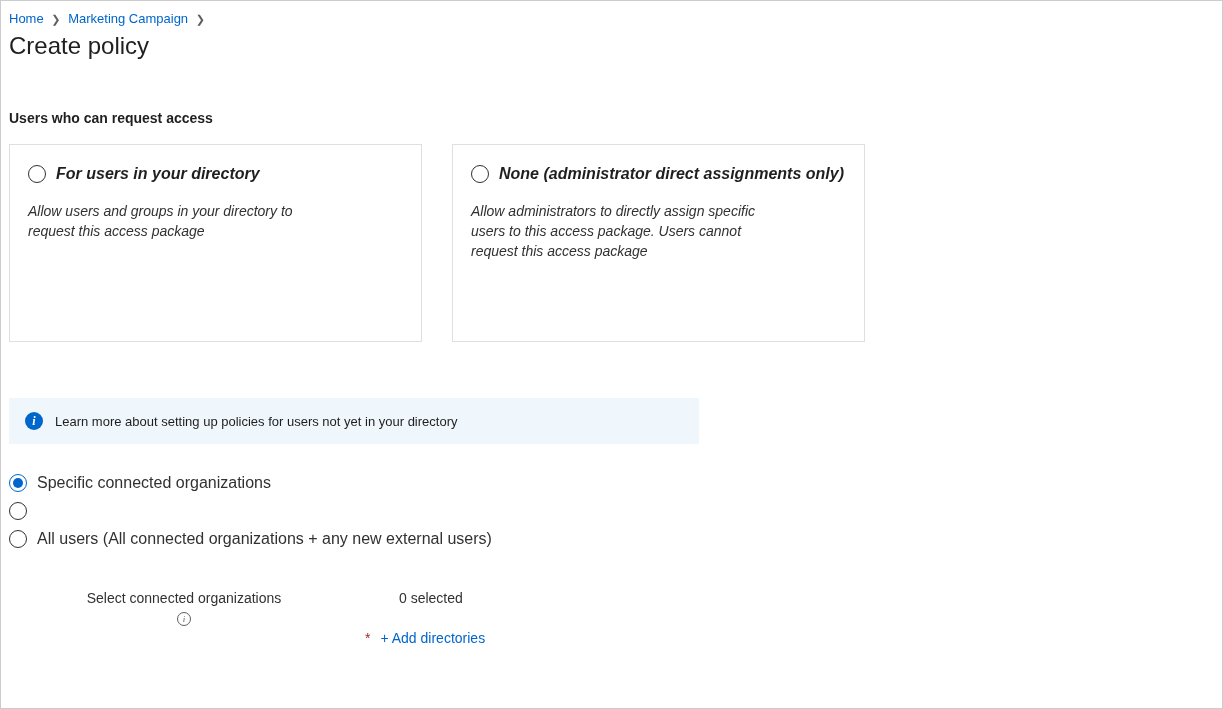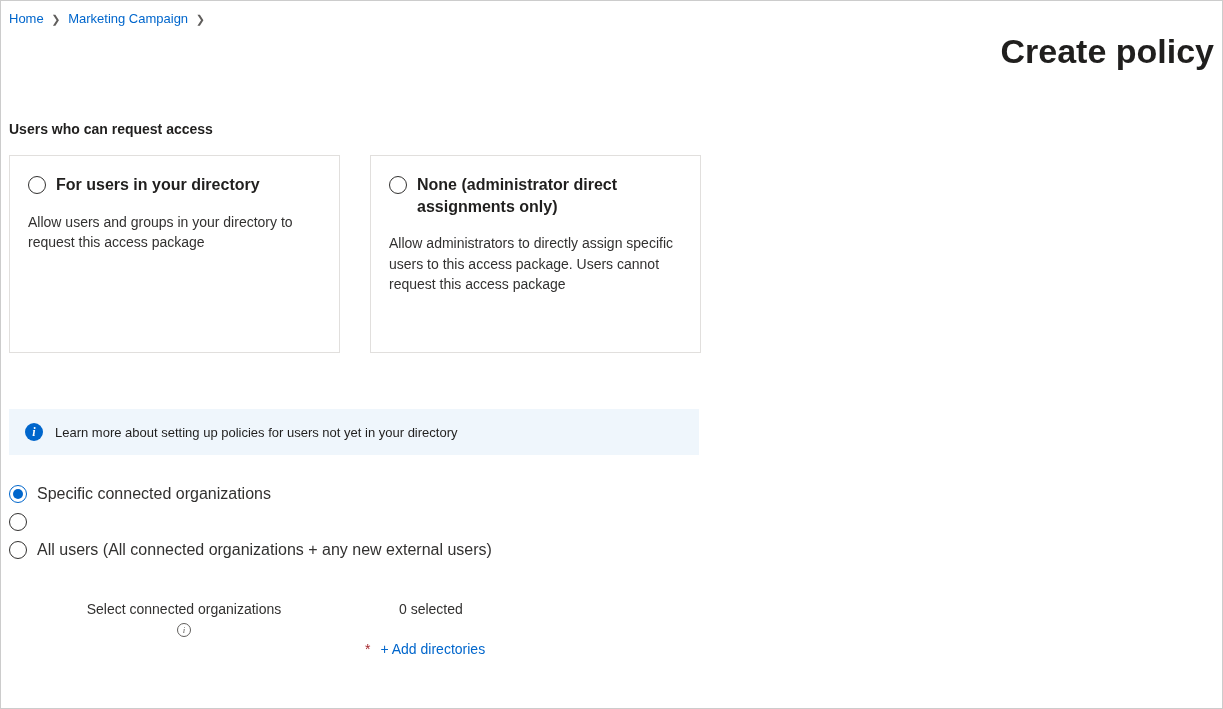--- a/index.html
+++ b/index.html
@@ -28,43 +28,43 @@
       text-decoration: none;
     }
     .breadcrumb .sep {
       color: #605e5c;
       margin: 0 4px;
       font-size: 11px;
       display: inline-block;
       vertical-align: middle;
     }
     h1.page-title {
-      font-size: 34px;
-      font-weight: 700;
+      font-size: 24px;
+      font-weight: 400;
       color: #201f1e;
       margin-bottom: 50px;
-      text-align: right;
     }
     .section-title {
       font-size: 14px;
       font-weight: 600;
       color: #201f1e;
       margin-bottom: 18px;
     }
     .cards-row {
       display: flex;
       gap: 30px;
       margin-bottom: 56px;
     }
     .card {
       border: 1px solid #e1dfdd;
       padding: 18px 18px 18px 18px;
-      width: 331px;
+      width: 413px;
       height: 198px;
       position: relative;
+      font-style: italic;
     }
     .card.highlighted {
       outline: 3px solid #d40000;
       outline-offset: 4px;
     }
     .card-header {
       display: flex;
       align-items: flex-start;
       gap: 10px;
       margin-bottom: 16px;

